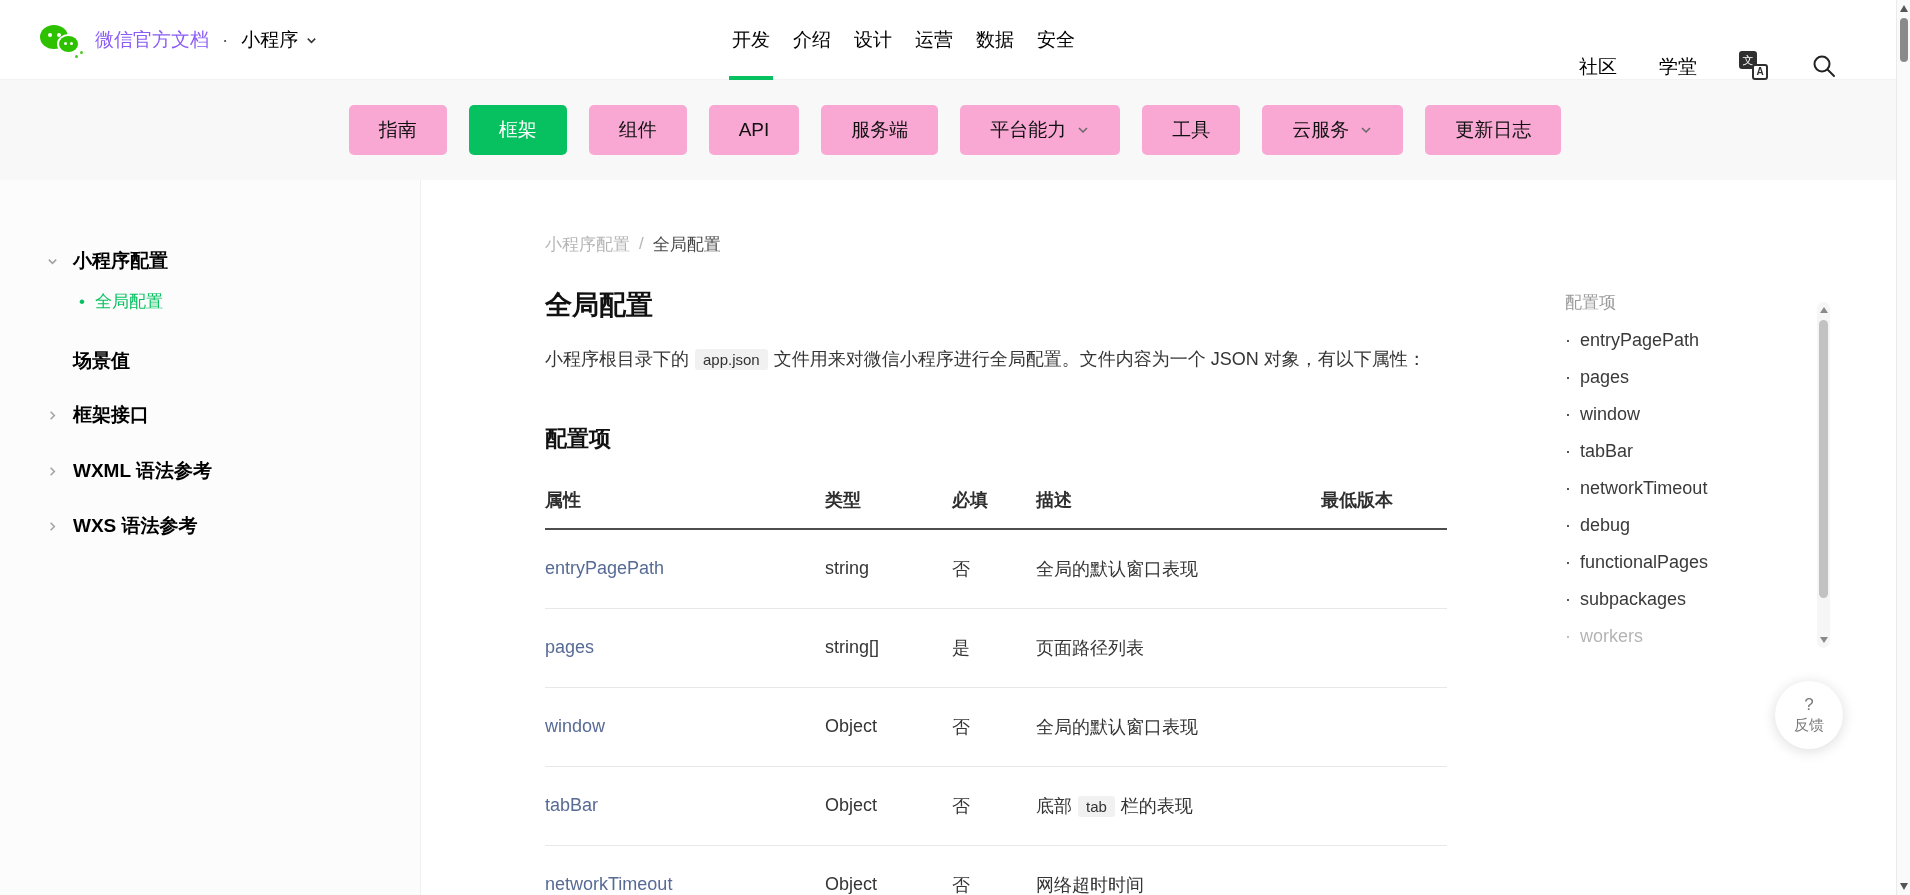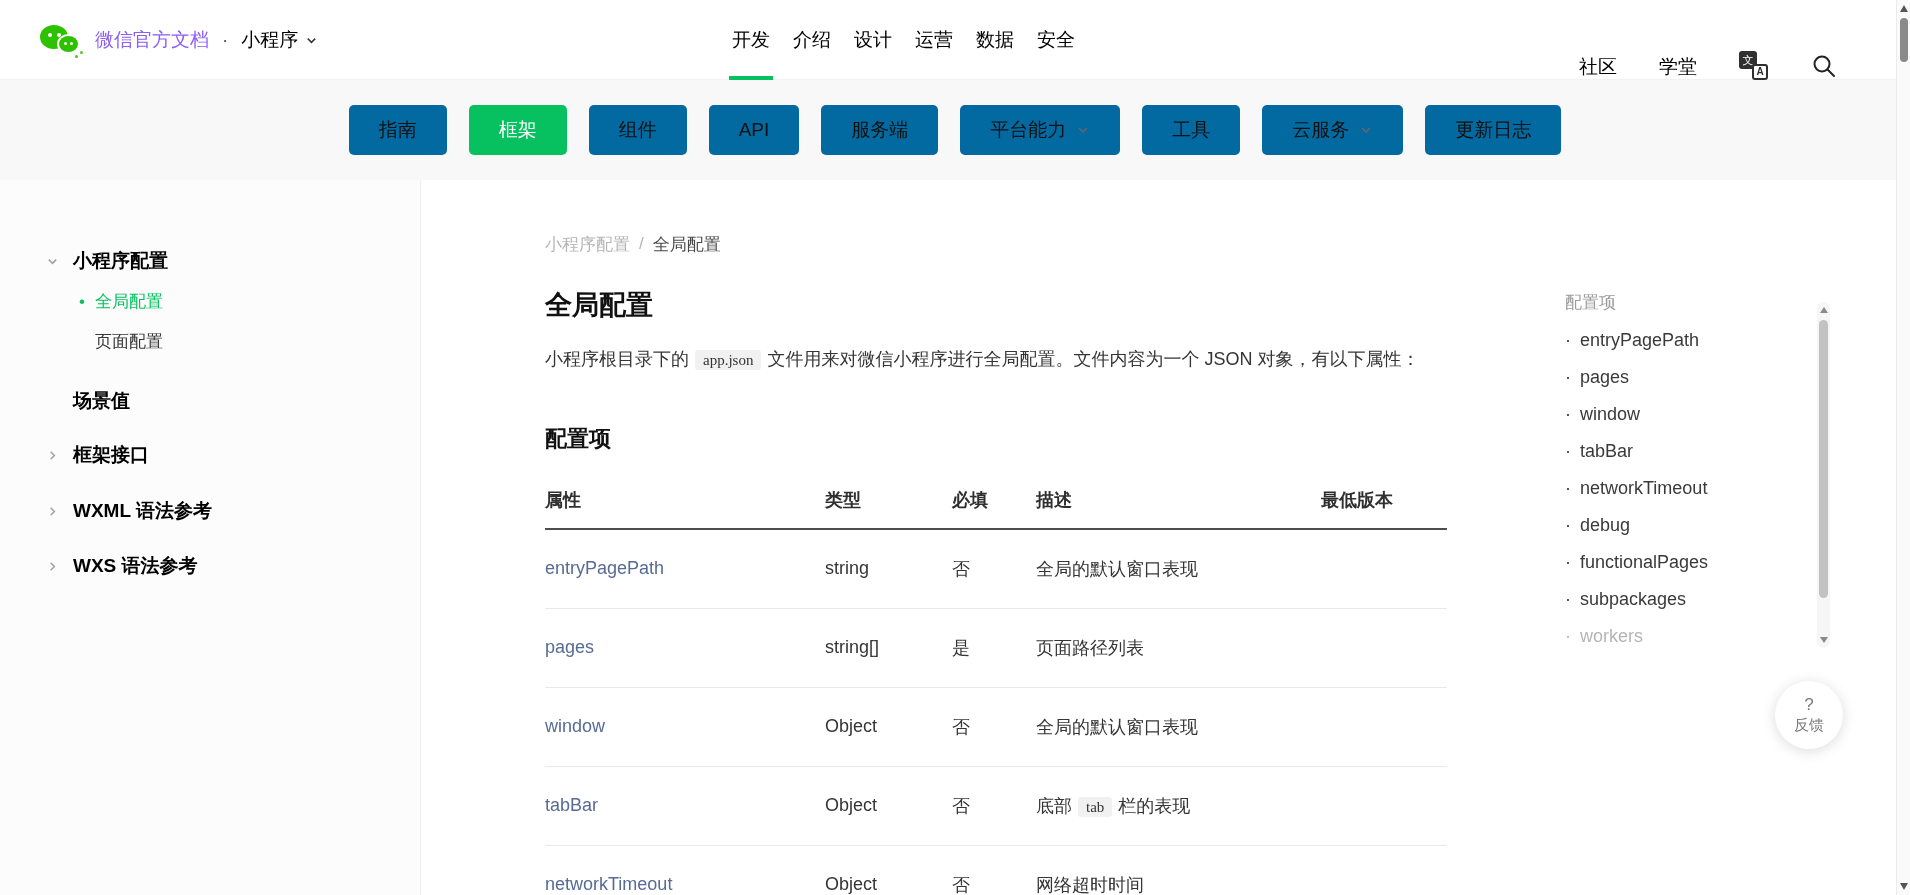--- a/index.html
+++ b/index.html
@@ -29,21 +29,21 @@
   .top-nav-item.active::after{content:"";position:absolute;left:50%;transform:translateX(-50%);bottom:0;width:44px;height:4px;background:#07c160}
   .header-right{position:absolute;right:72px;top:0;height:80px;display:flex;align-items:flex-end;gap:42px}
   .header-link{font-size:19px;color:#000;cursor:pointer;white-space:nowrap}
   .trans-icon{position:relative;width:29px;height:29px;cursor:pointer}
   .trans-back{position:absolute;left:0;top:0;width:18px;height:18px;background:#2f2f2f;border-radius:3px;color:#fff;font-size:11px;line-height:18px;text-align:center}
   .trans-front{position:absolute;right:0;bottom:0;width:16px;height:16px;background:#fff;border:2px solid #2f2f2f;border-radius:3px;font-size:10px;line-height:12px;text-align:center;color:#2f2f2f;font-weight:bold}
   .search-btn{width:28px;height:28px;cursor:pointer;display:flex;align-items:center;justify-content:center}
 
   
   .subnav{position:absolute;top:80px;left:0;width:1910px;height:100px;background:#f8f8f8;display:flex;align-items:center;justify-content:center;gap:22px}
-  .subnav-btn{height:50px;background:#0369a1;border-radius:5px;display:flex;align-items:center;justify-content:center;padding:0 30px;font-size:19px;color:#111;cursor:pointer;gap:10px;white-space:nowrap}
+  .subnav-btn{height:50px;background:#f9a8d4;border-radius:5px;display:flex;align-items:center;justify-content:center;padding:0 30px;font-size:19px;color:#111;cursor:pointer;gap:10px;white-space:nowrap}
   .subnav-btn.active{background:#07c160;color:#fff}
 
   
   .body-area{position:absolute;top:180px;left:0;width:1910px;height:715px}
 
   
   .sidebar{position:absolute;left:0;top:0;width:421px;height:715px;background:#fcfcfc;border-right:1px solid #f0f0f0;padding-top:62px}
   .side-top{display:flex;align-items:center;height:38px;padding-left:46px;font-size:19px;font-weight:bold;color:#000;cursor:pointer}
   .side-top .chev{width:27px;display:flex;align-items:center}
   .side-child{position:relative;height:40px;line-height:40px;padding-left:95px;font-size:17px;color:#353535;cursor:pointer}
@@ -53,21 +53,21 @@
   .side-top.leaf .chev{visibility:hidden}
 
   
   .main{position:absolute;left:545px;top:0;width:902px}
   .breadcrumb{margin-top:54px;font-size:17px;height:20px;display:flex;gap:9px;align-items:center}
   .bc-parent{color:#b5b5b5;cursor:pointer}
   .bc-divider{color:#b5b5b5}
   .bc-current{color:#4a4a4a}
   .page-title{margin-top:34px;font-size:27px;line-height:34px;font-weight:bold;color:#111}
   .intro{margin-top:25px;font-size:18px;line-height:24px;color:#353535}
-  .inline-code{font-family:Liberation Serif, serif;font-size:15px;background:#f1f1f1;padding:2px 8px;border-radius:3px;margin:0 6px;color:#333;white-space:nowrap}
+  .inline-code{font-family:Liberation Sans, sans-serif;font-size:15px;background:#f1f1f1;padding:2px 8px;border-radius:3px;margin:0 6px;color:#333;white-space:nowrap}
   .inline-code:empty{display:none}
   .section-heading{margin-top:53px;font-size:22px;line-height:28px;font-weight:bold;color:#111}
   table.props{margin-top:18px;width:902px;border-collapse:collapse;table-layout:fixed}
   table.props th{font-size:18px;font-weight:bold;color:#2f2f2f;text-align:left;height:58px;border-bottom:2px solid #4d4d4d;vertical-align:middle}
   table.props td{height:79px;font-size:18px;color:#353535;border-bottom:1px solid #e8e8e8;vertical-align:middle}
   .prop-link{color:#576b95;cursor:pointer}
 
   
   .toc{position:absolute;left:1565px;top:0;width:246px;height:468px;overflow:hidden}
   .toc-title{margin-top:111px;font-size:17px;color:#9b9b9b}
@@ -189,23 +189,20 @@
             <svg width="13" height="13" viewBox="0 0 14 14">
               <path d="M3 5l4 4 4-4" fill="none" stroke="#a0a0a0" stroke-width="1.6"></path>
             </svg>
           </span>
         <span>小程序配置</span>
       </div>
       <div class="side-child active mt2">
         <span class="bullet">•</span>
         <span>全局配置</span>
       </div>
-      <div class="side-child">
-        <span>页面配置</span>
-      </div>
       <div class="side-top leaf mt20">
         <span class="chev"></span>
         <span>场景值</span>
       </div>
       <div class="side-top mt16">
         <span class="chev">
             <svg width="13" height="13" viewBox="0 0 14 14">
               <path d="M5 3l4 4-4 4" fill="none" stroke="#a0a0a0" stroke-width="1.6"></path>
             </svg>
           </span>

